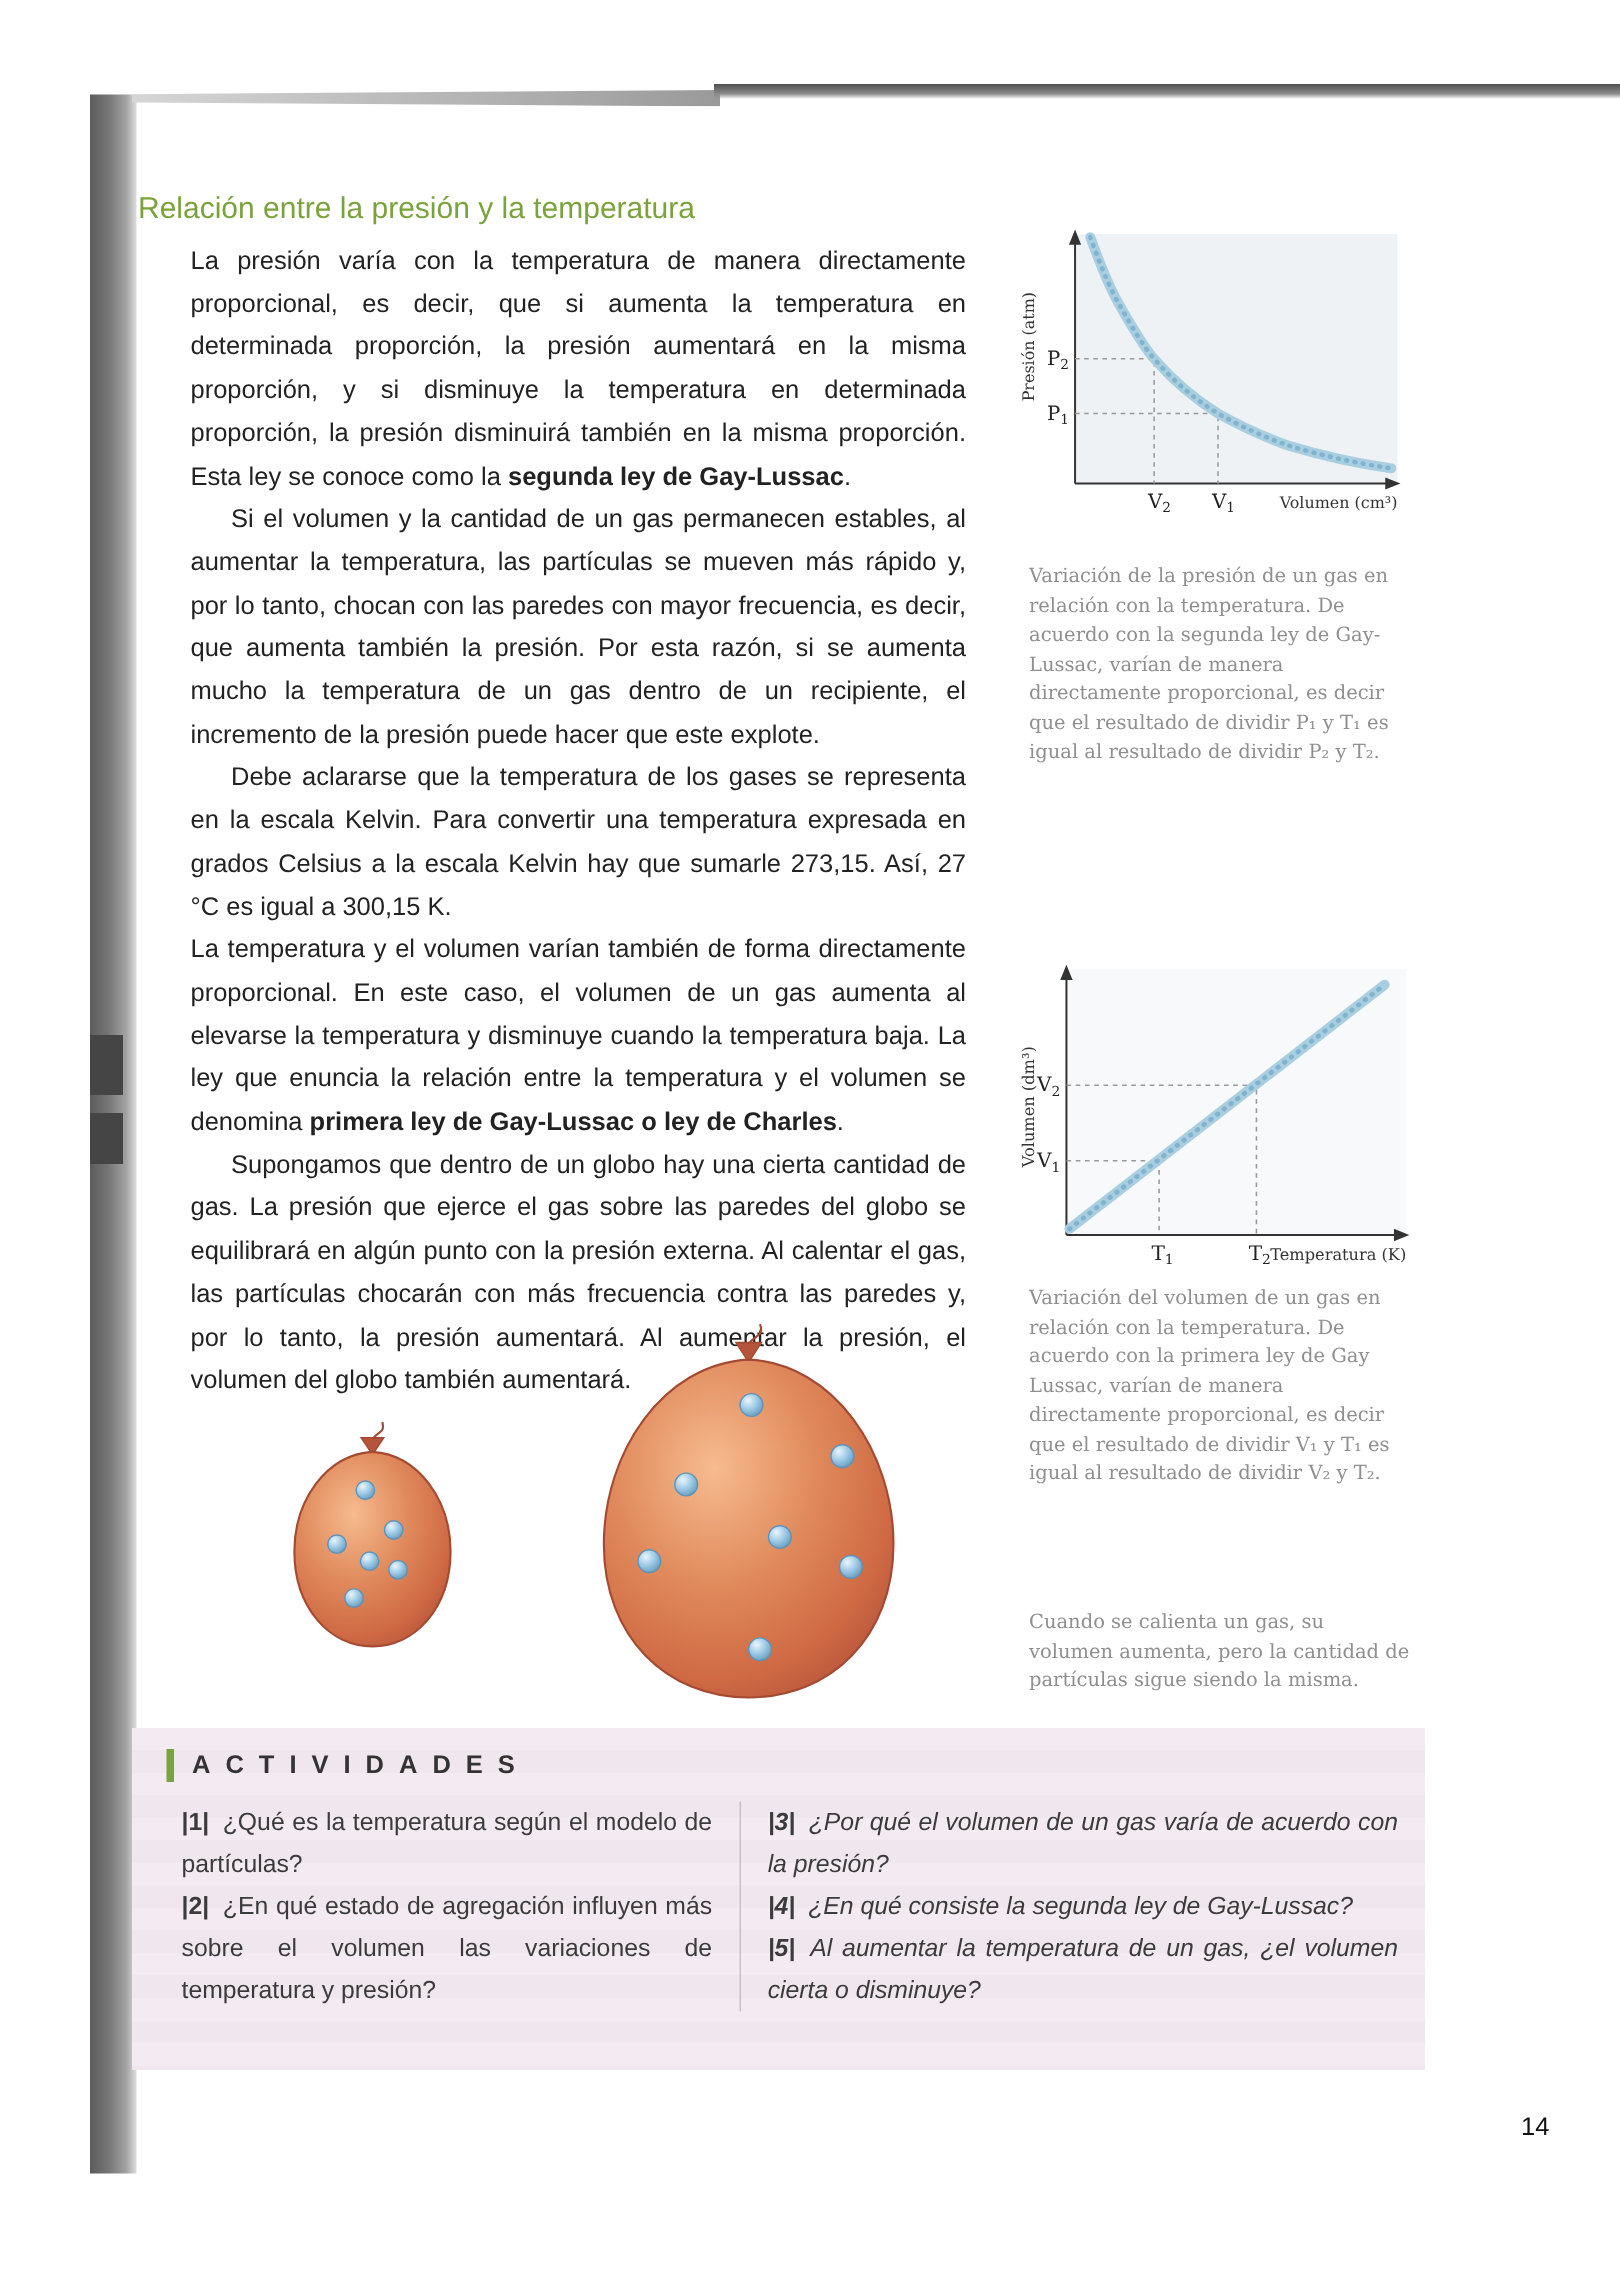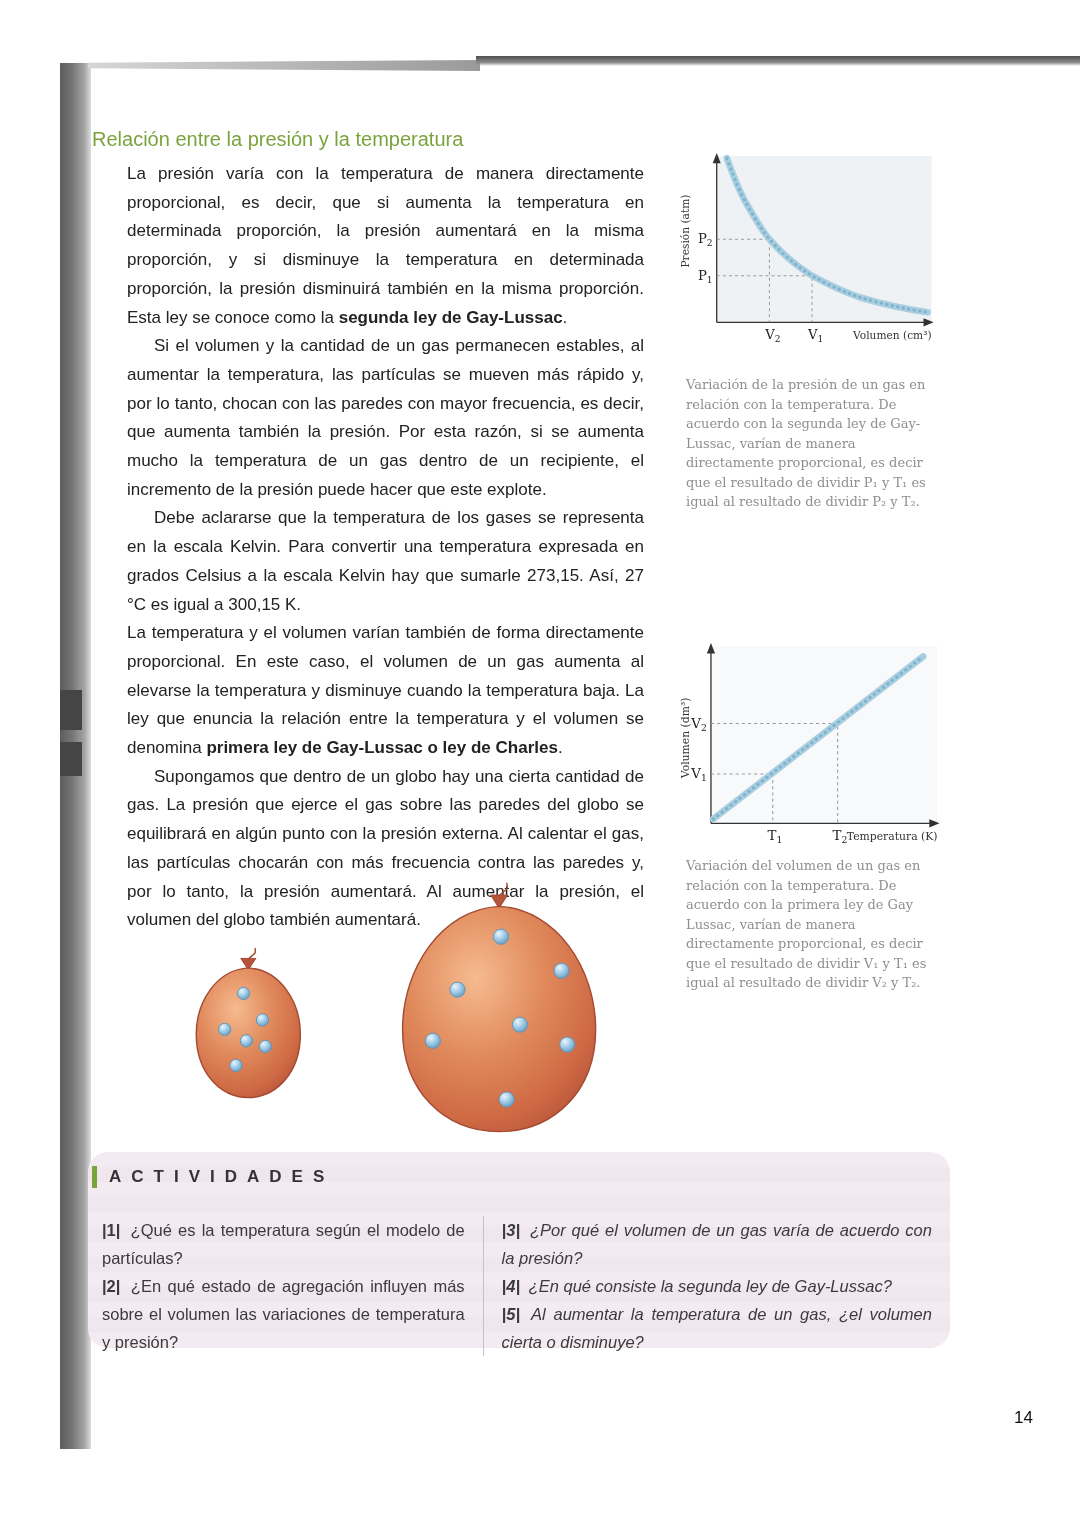--- a/index.html
+++ b/index.html
@@ -45,27 +45,27 @@
   .caption { position:absolute; width:254px; font-family:"DejaVu Serif", serif;
     font-size:13px; line-height:19.5px; color:#8f8f8f; }
   #caption1 { left:686px; top:375px; }
   #caption2 { left:686px; top:856px; }
   #caption3 { left:686px; top:1072px; }
 
   
   #balloons { position:absolute; left:150px; top:878px; width:490px; height:265px; }
 
   
-  .activities { position:absolute; left:88px; top:1152px; width:862px; height:196px;
+  .activities { position:absolute; left:88px; top:1152px; width:862px; height:228px;
     background:repeating-linear-gradient(180deg,#f4ebf2 0px,#f4ebf2 15px,#f0e6ee 15px,#f0e6ee 30px);
-    padding:14px 18px 0 4px;border-radius:20px; }
+    padding:14px 18px 0 23px; }
   .act-title-row { display:flex; align-items:center; }
   .act-bar { width:5px; height:22px; background:#7ba33c; margin-right:12px; }
   .act-title { font-size:17px; font-weight:bold; letter-spacing:10px; color:#333333; }
-  .act-cols { display:flex; margin-top:28px; }
+  .act-cols { display:flex; margin-top:13px; }
   .act-col-left { width:46.5%; padding:0 18px 0 10px; }
   .act-col-right { width:53.5%; padding-left:18px; border-left:1px solid #c9bfc8;font-style:italic; }
   .q { font-size:16.5px; line-height:28px; color:#3b3b3b; text-align:justify; }
   .qn { font-weight:bold; margin-right:4px; }
 
   .page-num { position:absolute; left:993px; top:1408px; font-size:17px; color:#111111;margin-left:21px; }
 </style>
 </head>
 <body>
 
@@ -164,20 +164,21 @@
         <circle cx="362" cy="62" r="8" fill="url(#particleG)" stroke="#5d93b8" stroke-width="1"></circle>
         <circle cx="426" cy="98" r="8" fill="url(#particleG)" stroke="#5d93b8" stroke-width="1"></circle>
         <circle cx="316" cy="118" r="8" fill="url(#particleG)" stroke="#5d93b8" stroke-width="1"></circle>
         <circle cx="382" cy="155" r="8" fill="url(#particleG)" stroke="#5d93b8" stroke-width="1"></circle>
         <circle cx="290" cy="172" r="8" fill="url(#particleG)" stroke="#5d93b8" stroke-width="1"></circle>
         <circle cx="432" cy="176" r="8" fill="url(#particleG)" stroke="#5d93b8" stroke-width="1"></circle>
         <circle cx="368" cy="234" r="8" fill="url(#particleG)" stroke="#5d93b8" stroke-width="1"></circle>
       </g>
     </g>
   </svg>
+  <div id="caption3" class="caption">Cuando se calienta un gas, su volumen aumenta, pero la cantidad de partículas sigue siendo la misma.</div>
 
   <div class="activities">
     <div class="act-title-row">
       <div class="act-bar"></div>
       <div class="act-title">ACTIVIDADES</div>
     </div>
     <div class="act-cols">
       <div class="act-col-left">
         <p class="q"><b class="qn">|1|</b> <span>¿Qué es la temperatura según el modelo de partículas?</span></p>
         <p class="q"><b class="qn">|2|</b> <span>¿En qué estado de agregación influyen más sobre el volumen las variaciones de temperatura y presión?</span></p>

